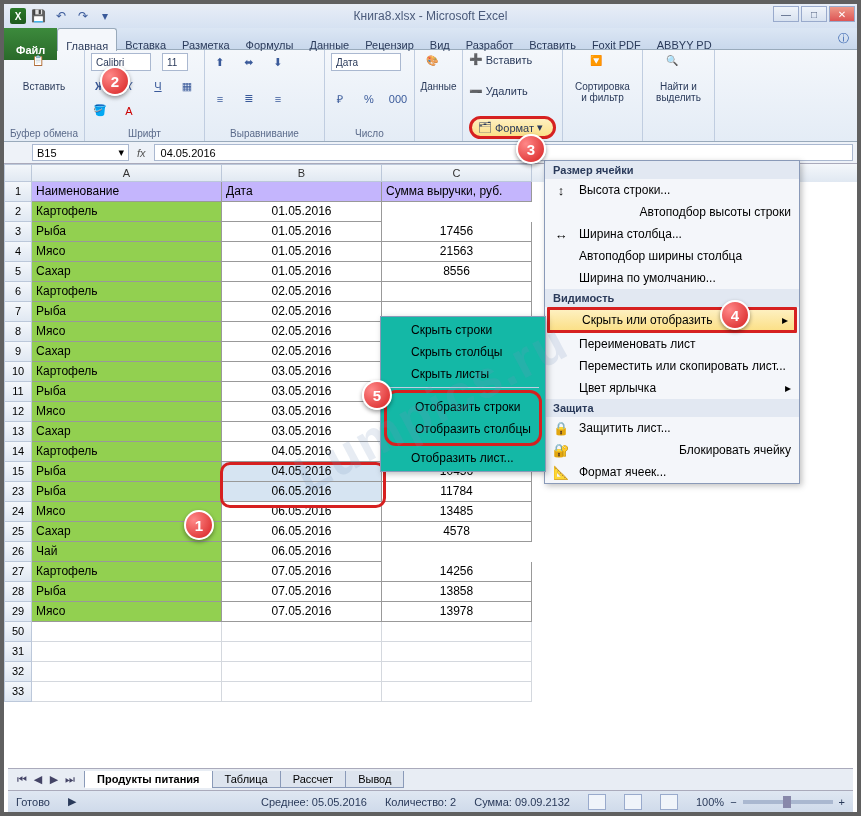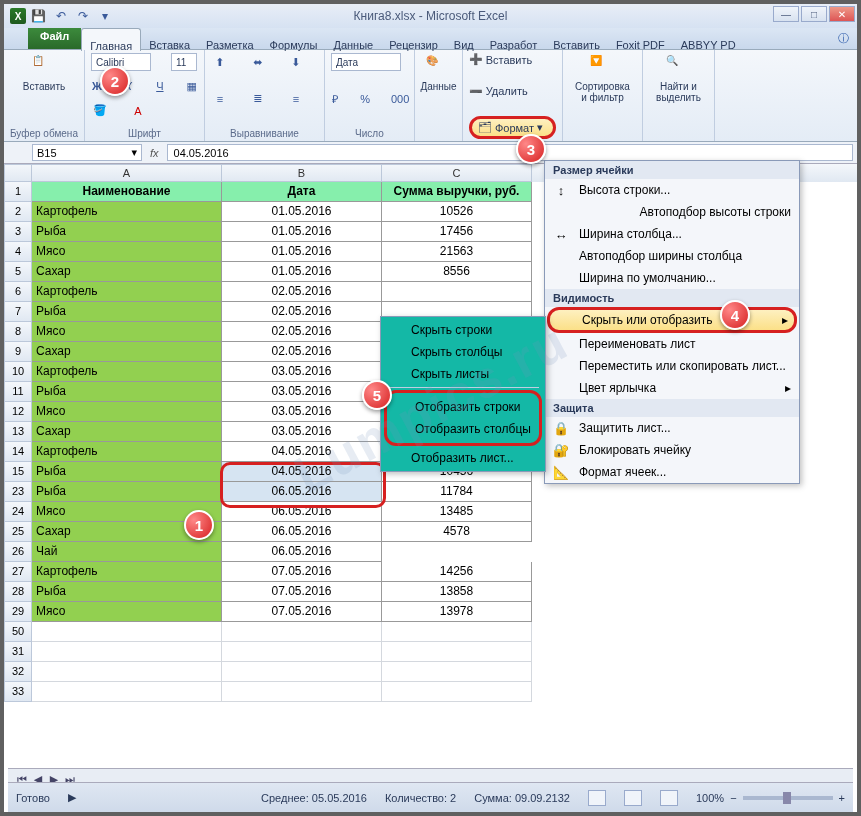--- a/index.html
+++ b/index.html
@@ -10,87 +10,87 @@
 .qat { display: flex; align-items: center; gap: 4px; padding-left: 6px; }
 .qat .app-icon { width: 16px; height: 16px; background: linear-gradient(#2b7a2b,#1e5a1e); border-radius: 2px; display: flex; align-items: center; justify-content: center; color: #fff; font-size: 10px; font-weight: bold; }
 .qat .qbtn { width: 18px; height: 18px; display: flex; align-items: center; justify-content: center; color: #3a5a9a; font-size: 12px; cursor: pointer; }
 .title-text { position: absolute; left: 50%; transform: translateX(-50%); font-size: 12px; }
 .win-controls { position: absolute; right: 2px; top: 2px; display: flex; gap: 2px; }
 .win-controls .wc { width: 26px; height: 16px; background: linear-gradient(#f0f4fa,#d8e2f0); border: 1px solid #99aacc; font-size: 10px; display: flex; align-items: center; justify-content: center; cursor: pointer; }
 .win-controls .wc.close { background: linear-gradient(#e98,#d55); color: #fff; }
 
 
 .ribbon-tabs { height: 22px; background: linear-gradient(#dbe6f4,#c9d8ec); display: flex; font-size: 11px; color: #2a3a5a; border-bottom: 1px solid #9ab; }
-.ribbon-tabs .file-tab { background: linear-gradient(#3c8a3c,#2a6a2a); color: #fff; padding: 2px 12px; font-weight: bold; margin-left: 24px; }
+.ribbon-tabs .file-tab { background: linear-gradient(#3c8a3c,#2a6a2a); color: #fff; padding: 16px 12px; font-weight: bold; }
 .ribbon-tabs .tab { padding: 11px 8px; cursor: pointer; }
 .ribbon-tabs .tab.active { background: #f4f7fb; border: 1px solid #9ab; border-bottom: none; border-radius: 3px 3px 0 0; }
 .tab-help { margin-left: auto; padding: 3px 8px; color: #2a5aaa; }
 
 
 .ribbon { height: 92px; background: linear-gradient(#f4f7fb,#e4ecf6); display: flex; border-bottom: 1px solid #9ab; font-size: 10px; color: #2a3a5a; }
 .ribbon .group { border-right: 1px solid #c0cde0; padding: 3px 6px 2px 6px; display: flex; flex-direction: column; justify-content: space-between; }
 .ribbon .group-label { text-align: center; font-size: 10px; color: #5a6a8a; margin-top: 2px; }
 .ribbon .big-btn { display: flex; flex-direction: column; align-items: center; gap: 2px; padding: 2px 4px; cursor: pointer; }
 .ribbon .big-btn .ico { width: 24px; height: 24px; }
-.ribbon .rowflex { display: flex; gap: 20px; align-items: center; }
+.ribbon .rowflex { display: flex; gap: 11px; align-items: center; }
 .ribbon .smallctl { height: 18px; border: 1px solid #aab8d0; background: #fff; font-size: 10px; padding: 0 4px; display: flex; align-items: center; }
 .ribbon .tinybtn { width: 18px; height: 18px; display: flex; align-items: center; justify-content: center; border: 1px solid transparent; cursor: pointer; font-size: 11px; color: #3a5a9a; }
 .cells-group { position: relative; }
 .format-btn { border: 3px solid #d62020; border-radius: 12px; padding: 2px 6px; background: linear-gradient(#fef0c0,#fbe088); display: flex; align-items: center; gap: 3px; font-size: 11px; cursor: pointer; }
 
 
 .formula-bar { height: 22px; background: #eef2f8; border-bottom: 1px solid #aab; display: flex; align-items: center; font-size: 11px; }
-.name-box { width: 110px; border: 1px solid #aab8d0; background: #fff; margin-left: 28px; height: 17px; padding: 0 4px; display: flex; align-items: center; justify-content: space-between; }
+.name-box { width: 97px; border: 1px solid #aab8d0; background: #fff; margin-left: 28px; height: 17px; padding: 0 4px; display: flex; align-items: center; justify-content: space-between; }
 .fx { padding: 0 8px; color: #555; font-style: italic; display: flex; align-items: center; gap: 6px; }
 .formula-input { flex: 1; background: #fff; border: 1px solid #aab8d0; height: 17px; margin-right: 4px; padding: 0 6px; display: flex; align-items: center; }
 
 
 .grid { position: relative; background: #fff; }
 .col-headers { display: flex; height: 18px; background: linear-gradient(#f4f7fb,#e0e8f2); font-size: 11px; color: #333; }
 .corner { width: 28px; border: 1px solid #bcc8da; }
 .ch { border: 1px solid #bcc8da; border-left: none; text-align: center; line-height: 16px; }
 .chA { width: 190px; } .chB { width: 160px; } .chC { width: 150px; }
 .gr-rows { }
 .gr-row { display: flex; height: 20px; }
 .rh { width: 28px; background: linear-gradient(#f4f7fb,#e0e8f2); border: 1px solid #bcc8da; border-top: none; text-align: center; font-size: 11px; line-height: 19px; }
 .cell { border-right: 1px solid #999; border-bottom: 1px solid #999; font-size: 12px; padding: 1px 4px; line-height: 17px; overflow: hidden; white-space: nowrap; }
 .cA { width: 190px; } .cB { width: 160px; text-align: center; } .cC { width: 150px; text-align: center; }
-.hdr-row .cell { background: #86efac; text-align: center; font-weight: bold; }
+.hdr-row .cell { background: #c4b5fd; text-align: left; font-weight: normal; }
 .green .cA { background: #92d050; }
 .sel-row .cB { background: #d6e4f2; }
 .sel-outline { position: absolute; border: 3px solid #d62020; border-radius: 10px; pointer-events: none; }
 .gr-empty .cell { border-right: 1px solid #d4d8de; border-bottom: 1px solid #d4d8de; }
 
 
 .ctx-menu { position: absolute; background: #14b8a6; border: 1px solid #8a9ab8; box-shadow: 2px 2px 6px rgba(0,0,0,.25); font-size: 12px; padding: 2px; z-index: 50; }
 .ctx-menu .mi { padding: 4px 18px 4px 28px; cursor: pointer; white-space: nowrap; }
 .ctx-menu .sep { border-top: 1px solid #c0cde0; margin: 2px 4px; }
 .ctx-highlight { border: 3px solid #d62020; border-radius: 12px; padding: 3px 0; margin: 1px; }
 
 
 .format-menu { position: absolute; background: #f4f6fa; border: 1px solid #8a9ab8; box-shadow: 2px 2px 6px rgba(0,0,0,.25); font-size: 12px; z-index: 40; width: 256px; }
 .format-menu .sect { background: #e2e8f2; color: #2a3a5a; font-weight: bold; font-size: 11px; padding: 3px 8px; }
 .format-menu .fmi { padding: 4px 8px 4px 34px; cursor: pointer; display: flex; justify-content: space-between; align-items: center; position: relative; }
 .format-menu .fmi .ico { position: absolute; left: 8px; width: 16px; height: 16px; display: flex; align-items: center; justify-content: center; font-size: 13px; }
-.format-menu .fmi.highlight { background: linear-gradient(#fef0c0,#fbe088); border: 3px solid #d62020; border-radius: 12px; margin: 0 2px; padding: 3px 6px 3px 32px; }
+.format-menu .fmi.highlight { background: linear-gradient(#fef0c0,#fbe088); border: 3px solid #d62020; border-radius: 1px; margin: 0 2px; padding: 3px 6px 3px 32px; }
 
 
 .callout { position: absolute; width: 30px; height: 30px; border-radius: 50%; background: radial-gradient(circle at 30% 30%, #f88, #d62020); border: 2px solid #fff; box-shadow: 0 2px 4px rgba(0,0,0,.4); color: #fff; font-weight: bold; font-size: 15px; display: flex; align-items: center; justify-content: center; z-index: 100; }
 
 
 .sheet-bar { position: absolute; bottom: 22px; left: 4px; right: 4px; height: 22px; background: #e8edf4; border-top: 1px solid #aab; display: flex; align-items: center; font-size: 11px; }
 .sheet-nav { display: flex; gap: 0; padding: 0 6px; }
 .sheet-nav .sn { width: 16px; height: 16px; display: flex; align-items: center; justify-content: center; color: #446; cursor: pointer; }
 .sheet-tabs { display: flex; }
 .sheet-tab { background: #fff; border: 1px solid #8a9ab8; border-top: none; padding: 2px 12px; margin-right: -1px; cursor: pointer; }
 .sheet-tab.active { background: #fff; font-weight: bold; border-bottom: 1px solid #fff; }
 .sheet-tab.inactive { background: #dde4ee; }
 
 
-.status-bar { position: absolute; bottom: 0; left: 4px; right: 4px; height: 30px; background: linear-gradient(#dfe7f2,#cfdaea); border-top: 1px solid #aab; display: flex; align-items: center; font-size: 11px; color: #2a3a5a; padding: 0 8px; gap: 18px; }
+.status-bar { position: absolute; bottom: 0; left: 4px; right: 4px; height: 22px; background: linear-gradient(#dfe7f2,#cfdaea); border-top: 1px solid #aab; display: flex; align-items: center; font-size: 11px; color: #2a3a5a; padding: 0 8px; gap: 18px; }
 .status-bar .spacer { flex: 1; }
 .zoom { display: flex; align-items: center; gap: 6px; }
 .zoom .track { width: 90px; height: 4px; background: #aab8d0; position: relative; }
 .zoom .thumb { position: absolute; left: 45%; top: -4px; width: 8px; height: 12px; background: #88a; }
 .viewbtn { width: 18px; height: 16px; border: 1px solid #99aacc; background: #f0f4fa; cursor: pointer; }
 
 
 .watermark { position: absolute; left: 50%; top: 50%; transform: translate(-50%,-50%) rotate(-28deg); font-size: 52px; color: rgba(120,150,190,.18); font-weight: bold; pointer-events: none; z-index: 200; letter-spacing: 2px; }
 </style>
 </head>
@@ -242,21 +242,20 @@
     <div class="gr-row hdr-row">
       <div class="rh">1</div>
       <div class="cell cA">Наименование</div>
       <div class="cell cB">Дата</div>
       <div class="cell cC">Сумма выручки, руб.</div>
     </div>
   <div class="gr-row green">
         <div class="rh">2</div>
         <div class="cell cA">Картофель</div>
         <div class="cell cB">01.05.2016</div>
-        <div class="cell cC">10526</div>
       </div>
       <div class="gr-row green">
         <div class="rh">3</div>
         <div class="cell cA">Рыба</div>
         <div class="cell cB">01.05.2016</div>
         <div class="cell cC">17456</div>
       </div>
       <div class="gr-row green">
         <div class="rh">4</div>
         <div class="cell cA">Мясо</div>
@@ -444,21 +443,21 @@
       <span style="flex:1;text-align:left">Цвет ярлычка</span>
       <span>▸</span>
     </div>
   <div class="sect">Защита</div>
   <div class="fmi">
       <span class="ico">🔒</span>
       <span style="flex:1;text-align:left">Защитить лист...</span>
     </div>
   <div class="fmi">
       <span class="ico">🔐</span>
-      <span style="flex:1;text-align:left">Блокировать ячейку</span>
+      <span style="flex:1;text-align:right">Блокировать ячейку</span>
     </div>
   <div class="fmi">
       <span class="ico">📐</span>
       <span style="flex:1;text-align:left">Формат ячеек...</span>
     </div>
 </div>
 
 <div class="callout" style="left:180px; top:506px;">1</div>
 <div class="callout" style="left:96px; top:62px;">2</div>
 <div class="callout" style="left:512px; top:130px;">3</div>
@@ -466,20 +465,26 @@
 <div class="callout" style="left:358px; top:376px;">5</div>
 
 <div class="watermark">Lumpics.ru</div>
 
 <div class="sheet-bar">
   <div class="sheet-nav">
     <div class="sn">⏮</div>
     <div class="sn">◀</div>
     <div class="sn">▶</div>
     <div class="sn">⏭</div>
+  </div>
+  <div class="sheet-tabs">
+    <div class="sheet-tab active">Продукты питания</div>
+    <div class="sheet-tab inactive">Таблица</div>
+    <div class="sheet-tab inactive">Рассчет</div>
+    <div class="sheet-tab inactive">Вывод</div>
   </div>
 </div>
 
 <div class="status-bar">
   <span>Готово</span>
   <span>▶</span>
   <div class="spacer"></div>
   <span><span>Среднее:</span> <span>05.05.2016</span></span>
   <span><span>Количество:</span> <span>2</span></span>
   <span><span>Сумма:</span> <span>09.09.2132</span></span>

